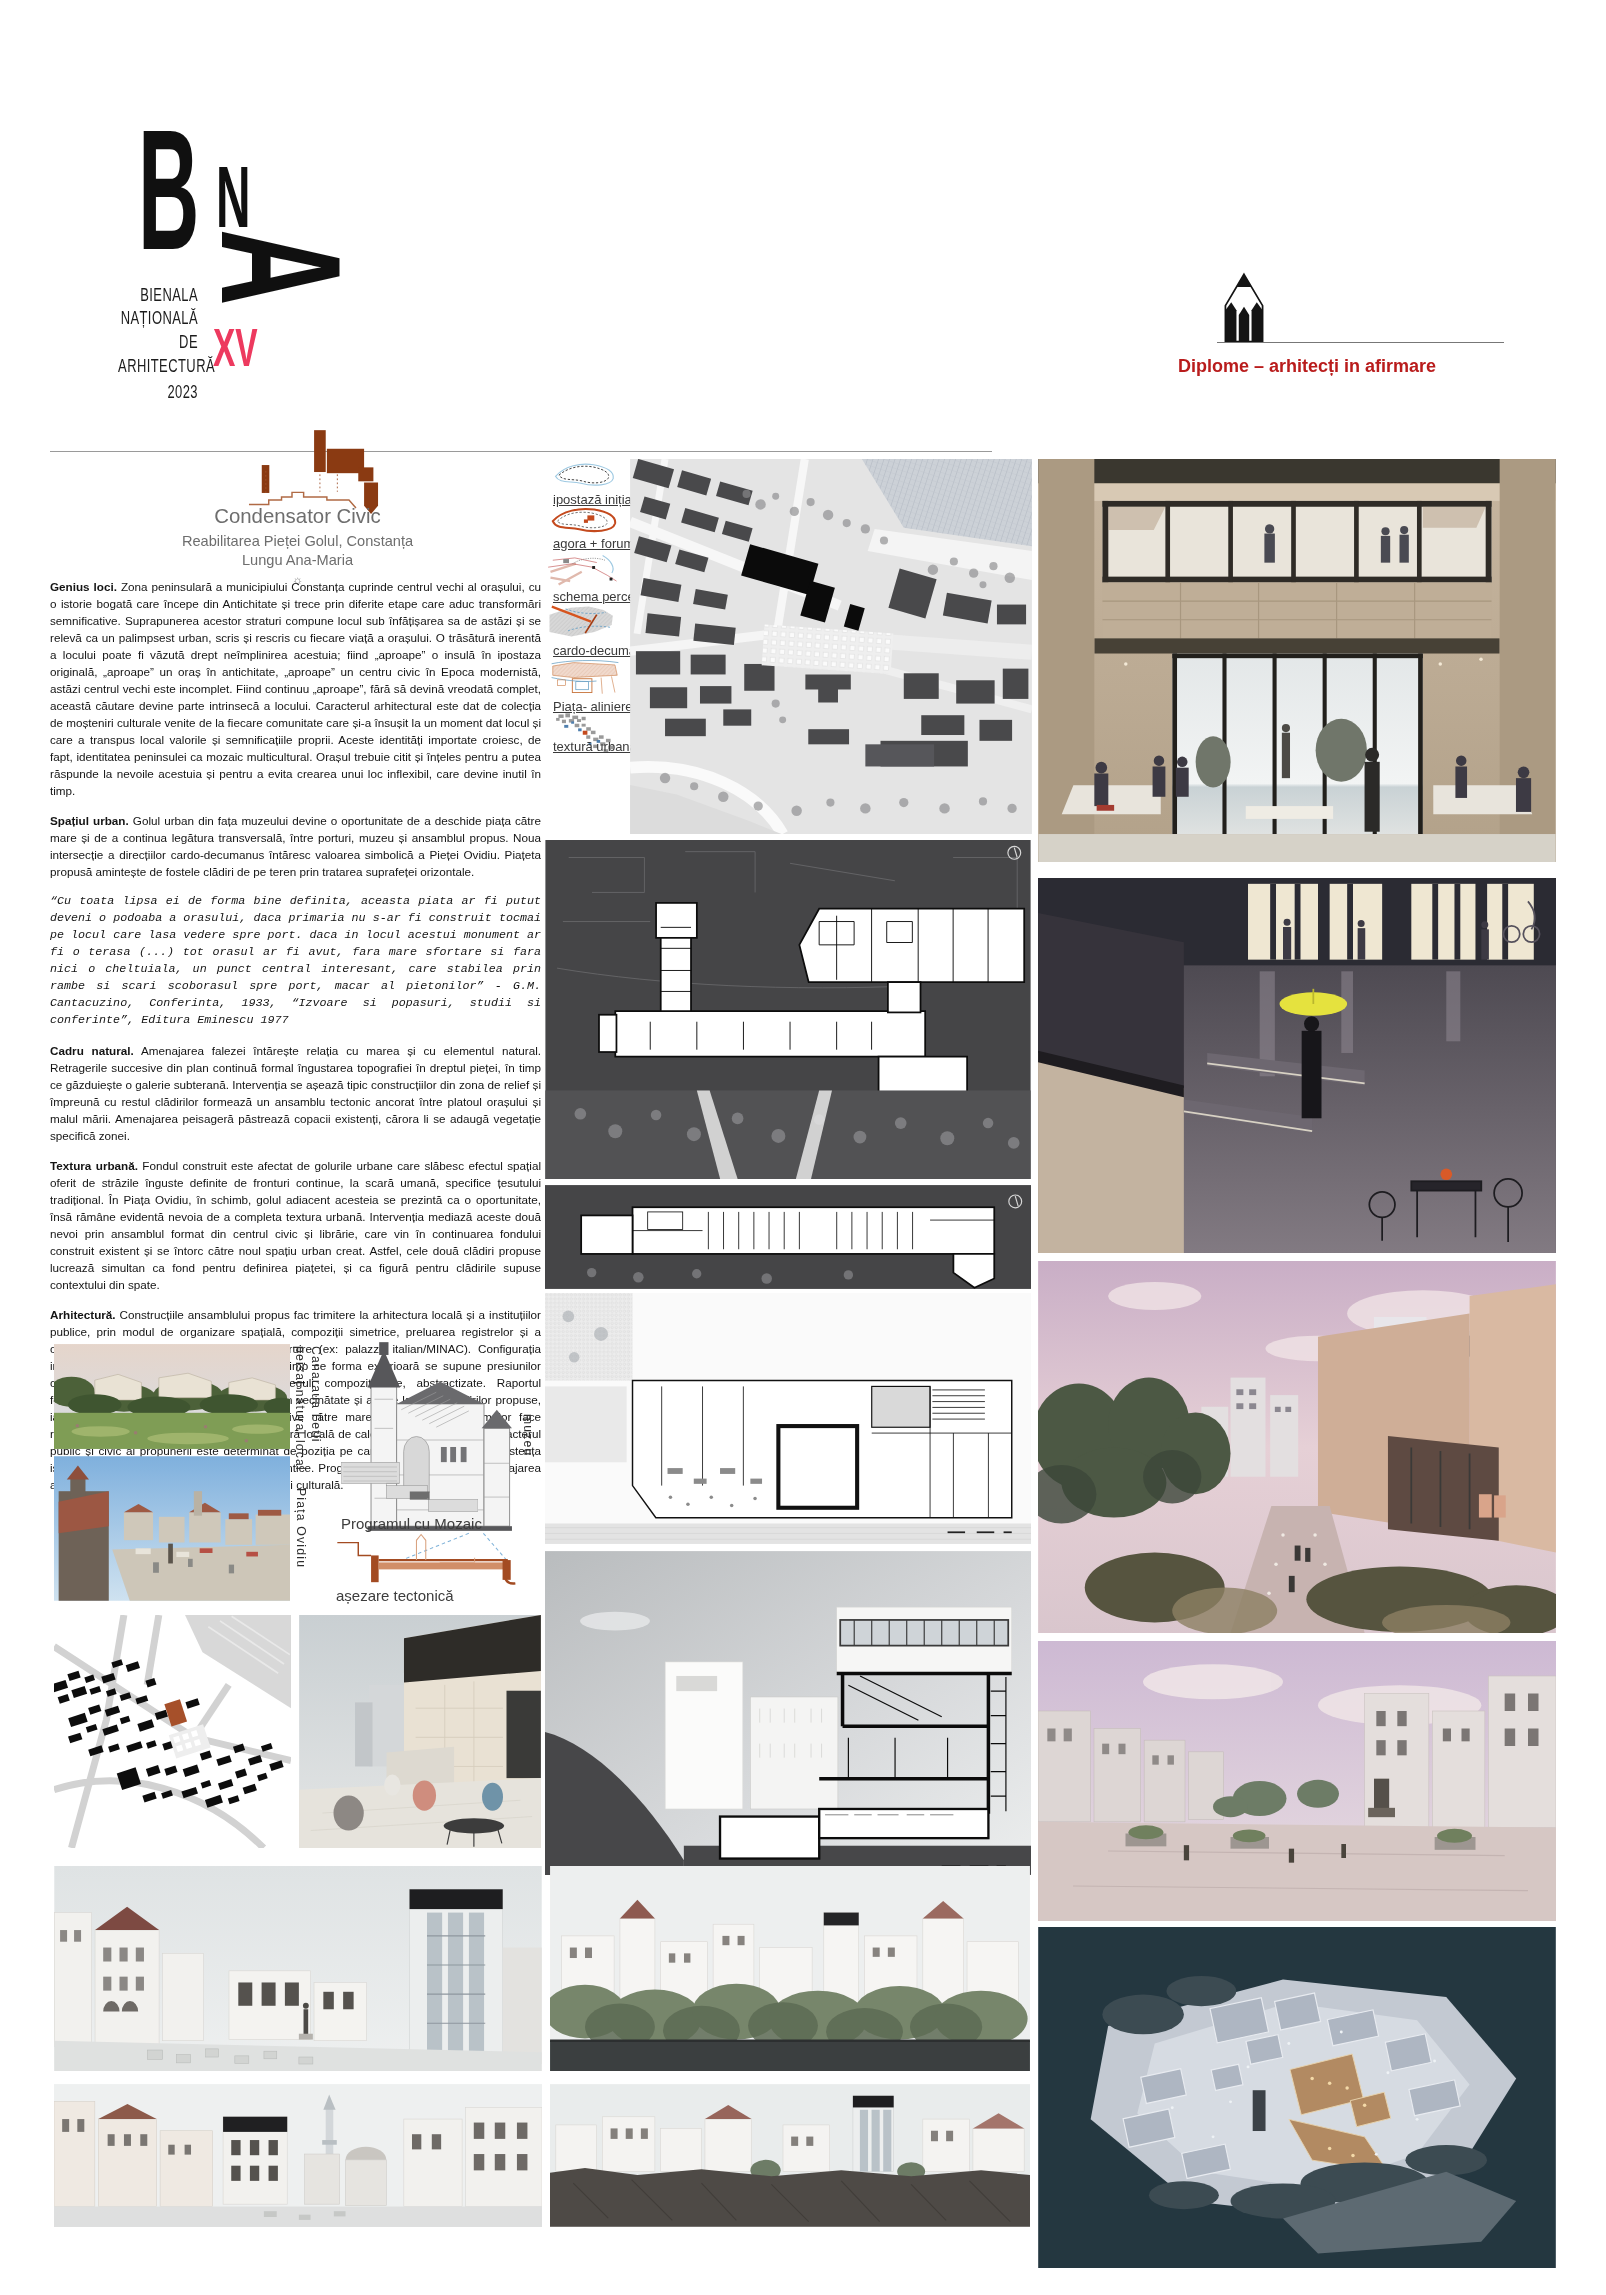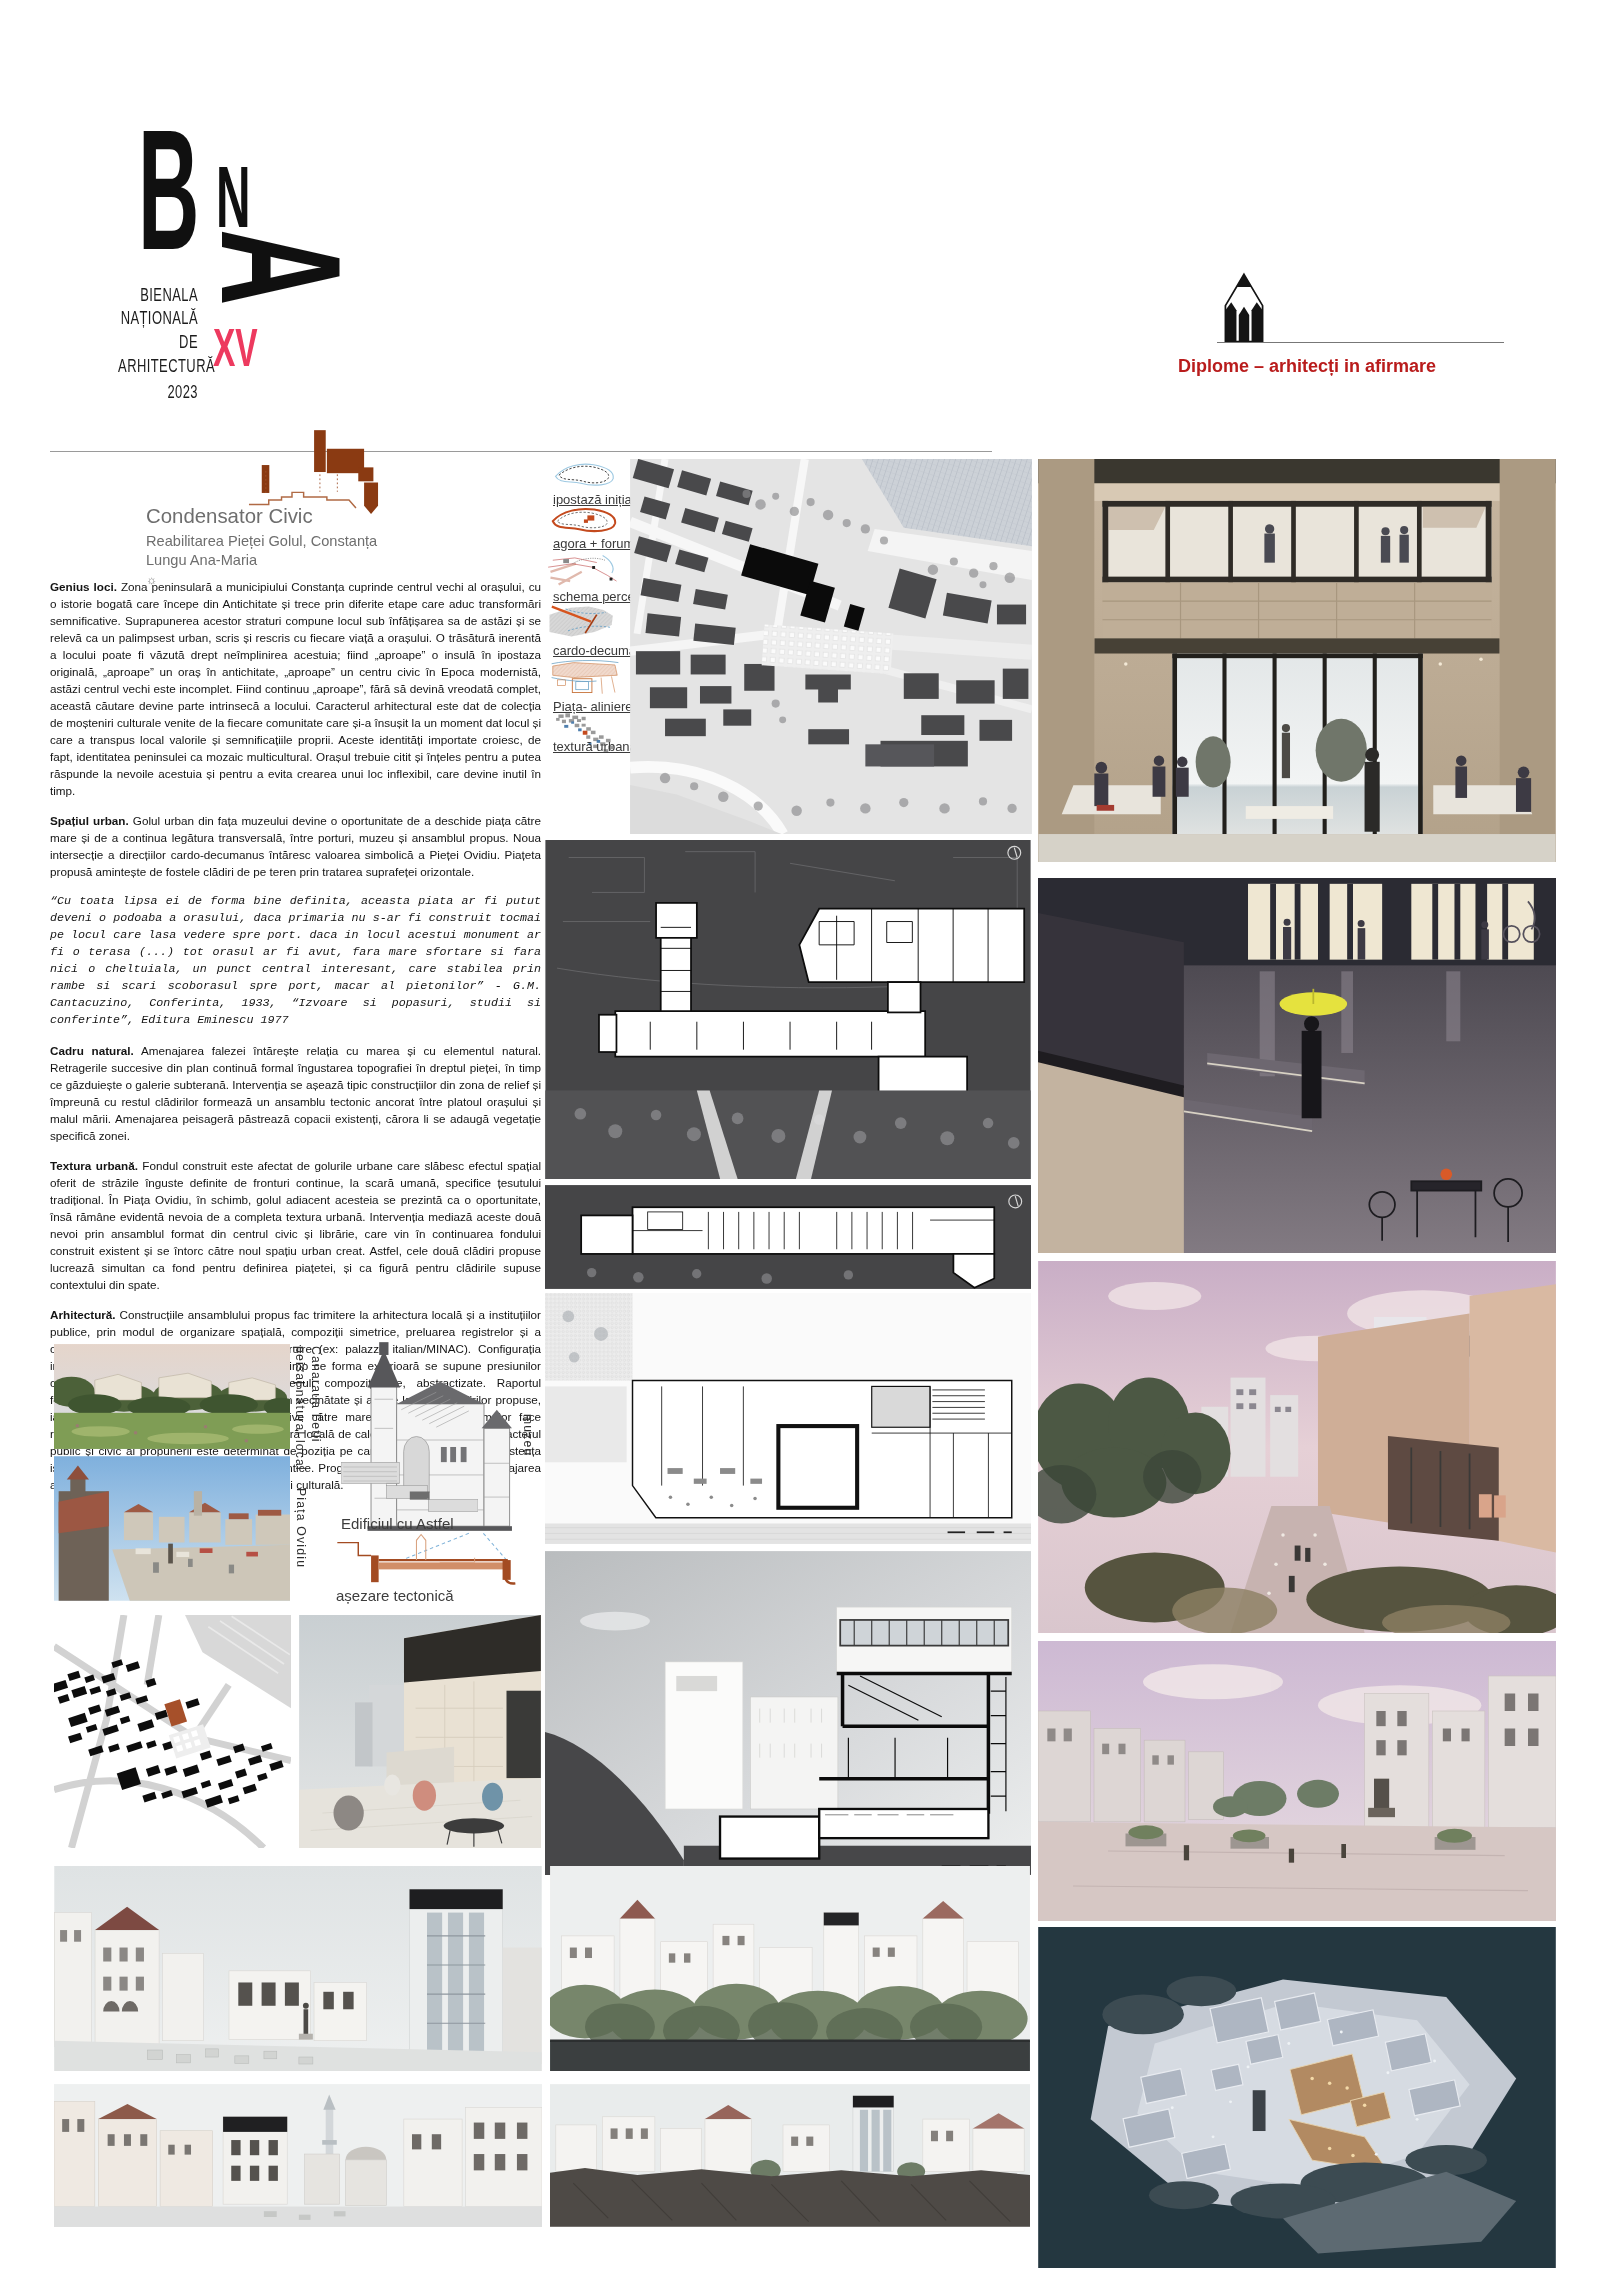--- a/index.html
+++ b/index.html
@@ -9,21 +9,21 @@
   .fig{position:absolute;overflow:hidden;}
   .fig svg{display:block;width:100%;height:100%;}
   .logoletter{position:absolute;font-weight:700;line-height:1;color:#101010;transform-origin:0 0;white-space:nowrap;}
   .loline{position:absolute;left:87px;width:111px;text-align:right;font-size:18px;font-weight:500;
           letter-spacing:0.6px;color:#1c1c1c;transform:scaleX(.72);transform-origin:100% 0;white-space:nowrap;}
   .edition{position:absolute;left:213px;top:320px;font-size:54px;font-weight:700;
            transform:scaleX(.62);transform-origin:0 0;line-height:1;}
   .prog-caption{position:absolute;left:1178px;top:356px;width:338px;text-align:left;
                 font-size:18px;font-weight:700;color:#b91c1c;}
   .hline{position:absolute;background:#888;height:1.2px;}
-  .titleblock{position:absolute;left:146px;top:505px;width:303px;text-align:left;color:#6e6e6e;line-height:1.15;}
+  .titleblock{position:absolute;left:146px;top:505px;width:303px;text-align:center;color:#6e6e6e;line-height:1.15;}
   .titleblock .t1{font-size:20.4px;}
   .titleblock .t2{font-size:14.6px;margin-top:4.1px;}
   .titleblock .t3{font-size:14.6px;margin-top:2.9px;}
   .titleblock .sun{font-size:12.2px;margin-top:3.5px;color:#8a8a8a;}
   .essay{position:absolute;left:50px;top:578px;width:491px;font-size:11.7px;line-height:17px;
          text-align:justify;color:#141414;}
   .essay p{margin:0 0 13px 0;}
   .essay b{font-weight:700;}
   .essay .quote{font-style:italic;font-family:Liberation Mono, monospace;}
   .dlab{position:absolute;font-size:13px;color:#3a3a3a;white-space:nowrap;text-decoration:underline;}
@@ -581,21 +581,21 @@
         <rect x="78" y="42" width="70" height="22"></rect>
         <rect x="150" y="66" width="85" height="20"></rect>
       </g>
       <g stroke="#b0b0b0" fill="none">
           <path d="M4,10 h92 M4,18 h92 M4,26 h92 M4,34 h92"></path>
         </g>
       <rect x="118" y="52" width="34" height="14" fill="#6e6e6e"></rect>
       <path d="M100,38 h-22 v4 M148,64 h2 M148,64 v2" stroke="#9a9a9a" fill="none"></path>
     </svg>
   </div>
-  <div class="clab" style="left:341px;top:1515px;">Edificiul cu Astfel</div>
+  <div class="clab" style="left:341px;top:1515px;">Programul cu Mozaic</div>
 
   <div class="fig" style="left:335px;top:1532px;width:192px;height:55px;">
     <svg viewBox="0 0 330 94">
       <path d="M230,2 L120,46 M255,2 L300,54" stroke="#7fb2d9" stroke-width="1.8" stroke-dasharray="6 5" fill="none"></path>
       <path d="M4,18 h36 v22 h22" fill="none" stroke="#a34b22" stroke-width="2.5"></path>
       <rect x="62" y="40" width="13" height="46" fill="#a34b22"></rect>
       <path d="M75,48 h222" stroke="#a34b22" stroke-width="4"></path>
       <rect x="75" y="52" width="218" height="12" fill="#c97a4e" opacity=".85"></rect>
       <path d="M140,48 V14 l8,-10 8,10 v34" fill="none" stroke="#d9a27f" stroke-width="1.8"></path>
       <path d="M292,48 v30 q4,12 18,10" fill="none" stroke="#a34b22" stroke-width="4"></path>

